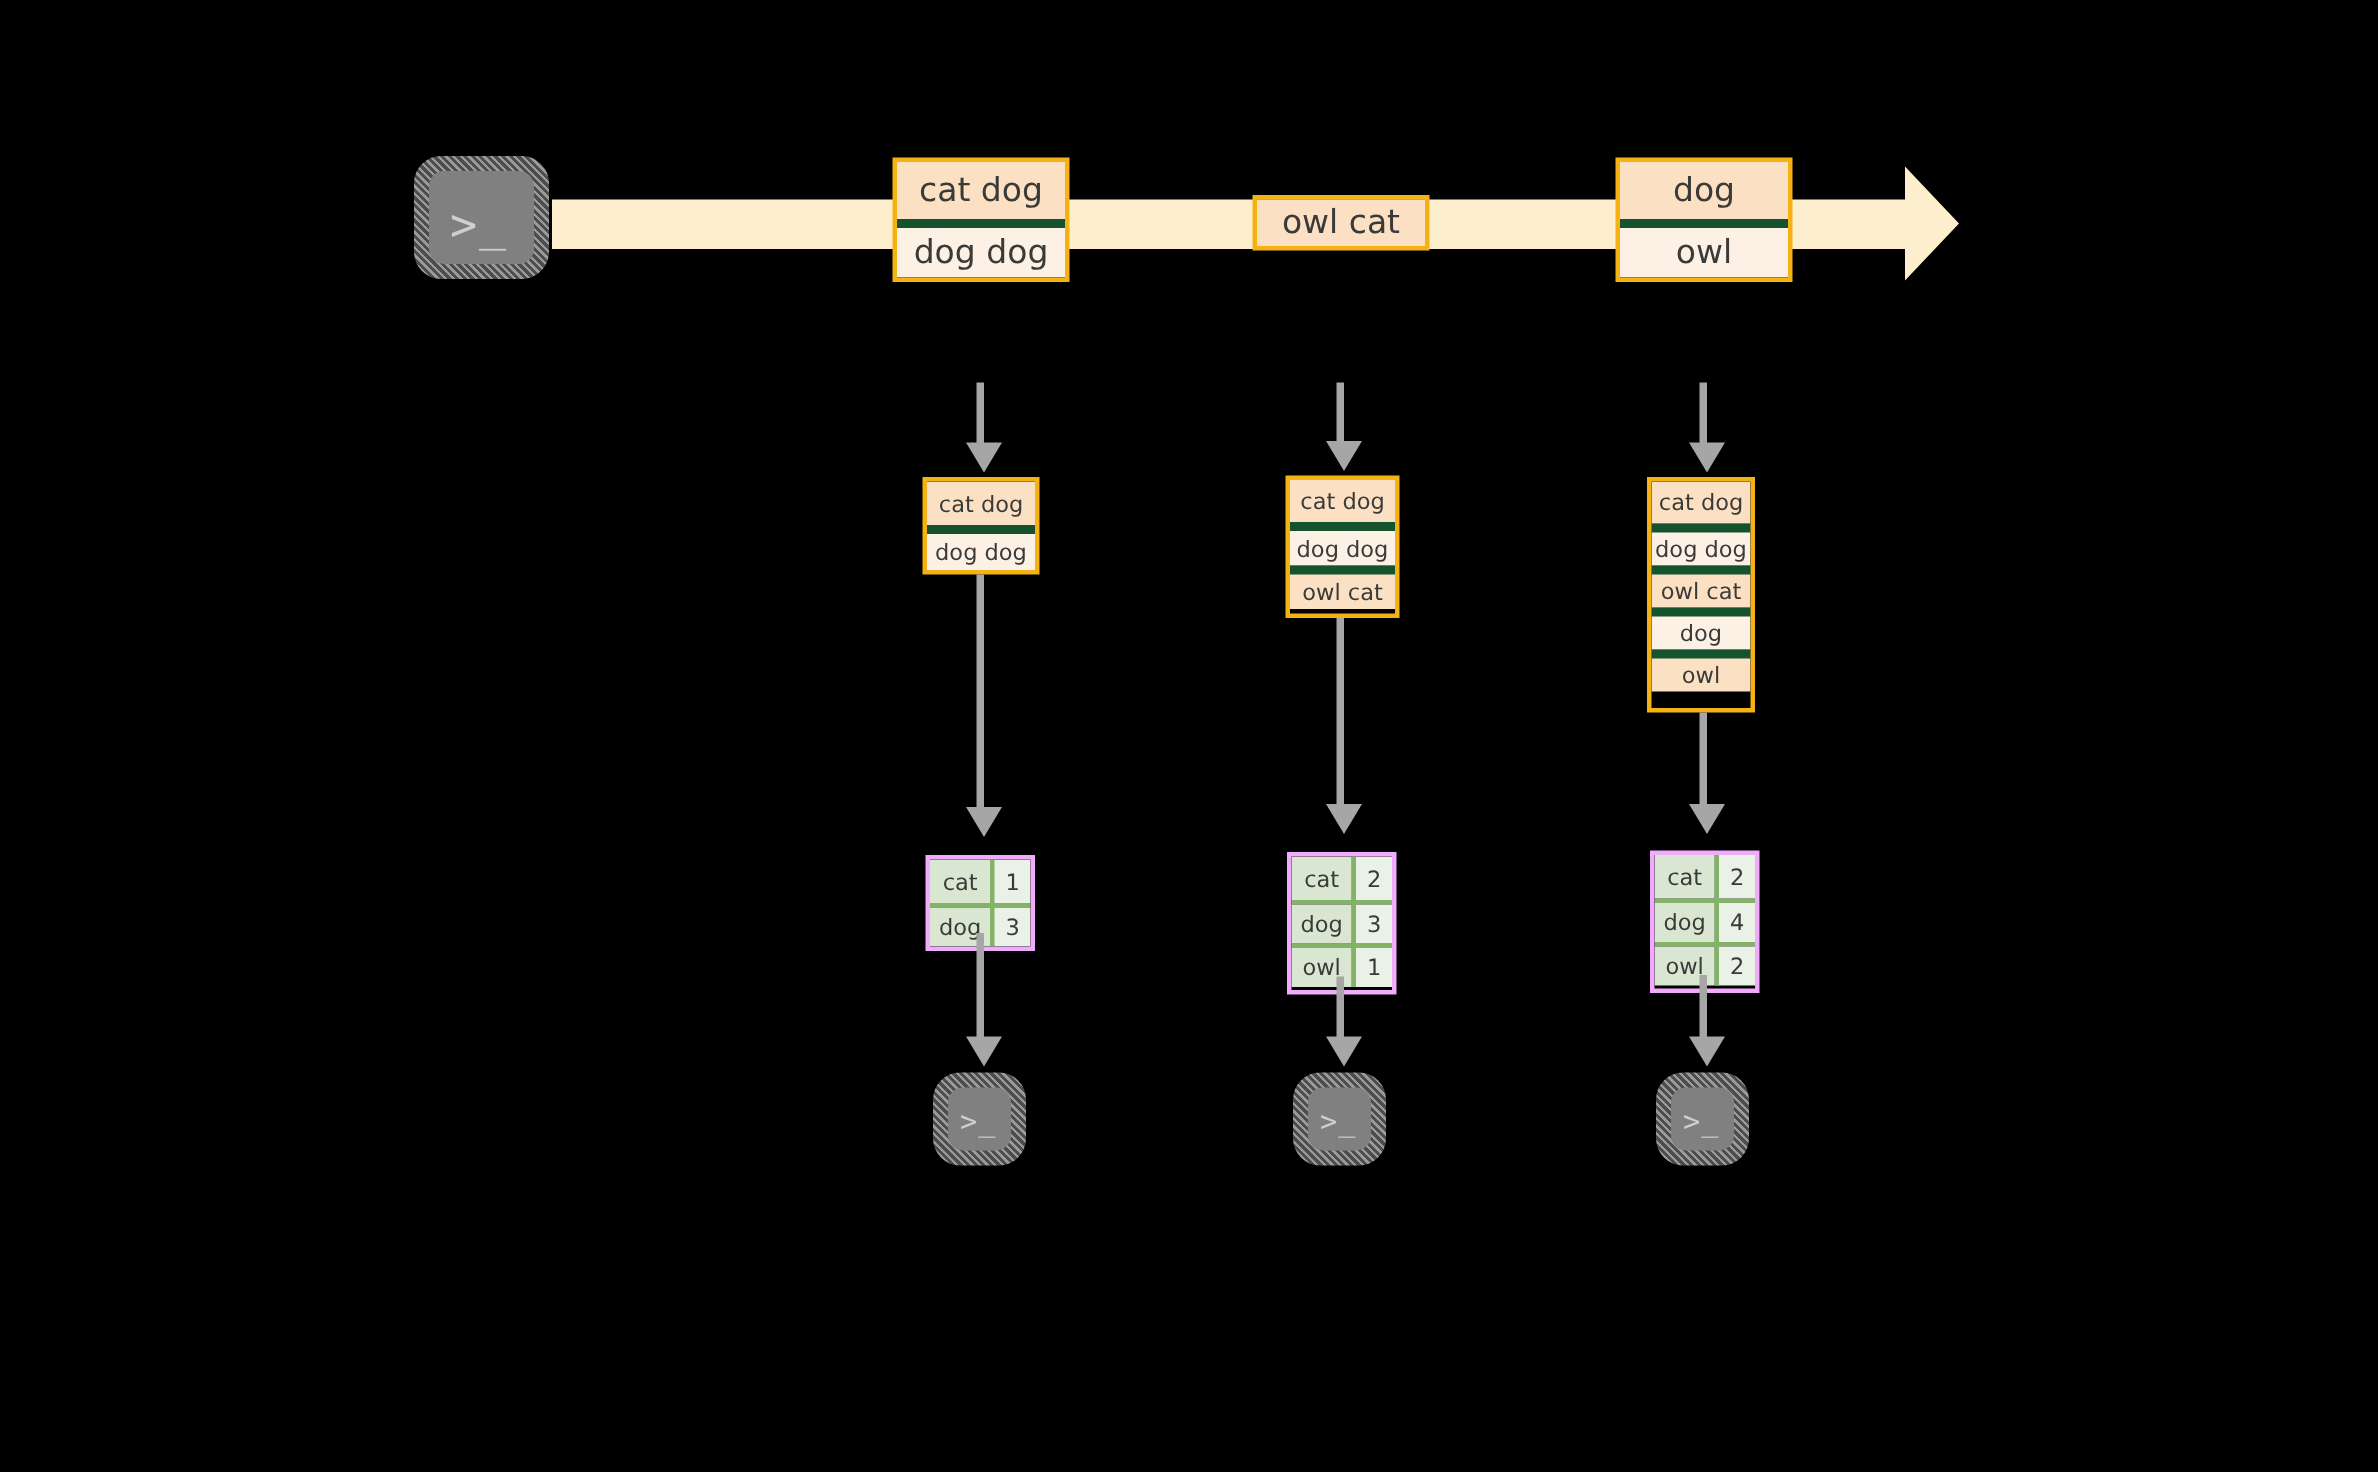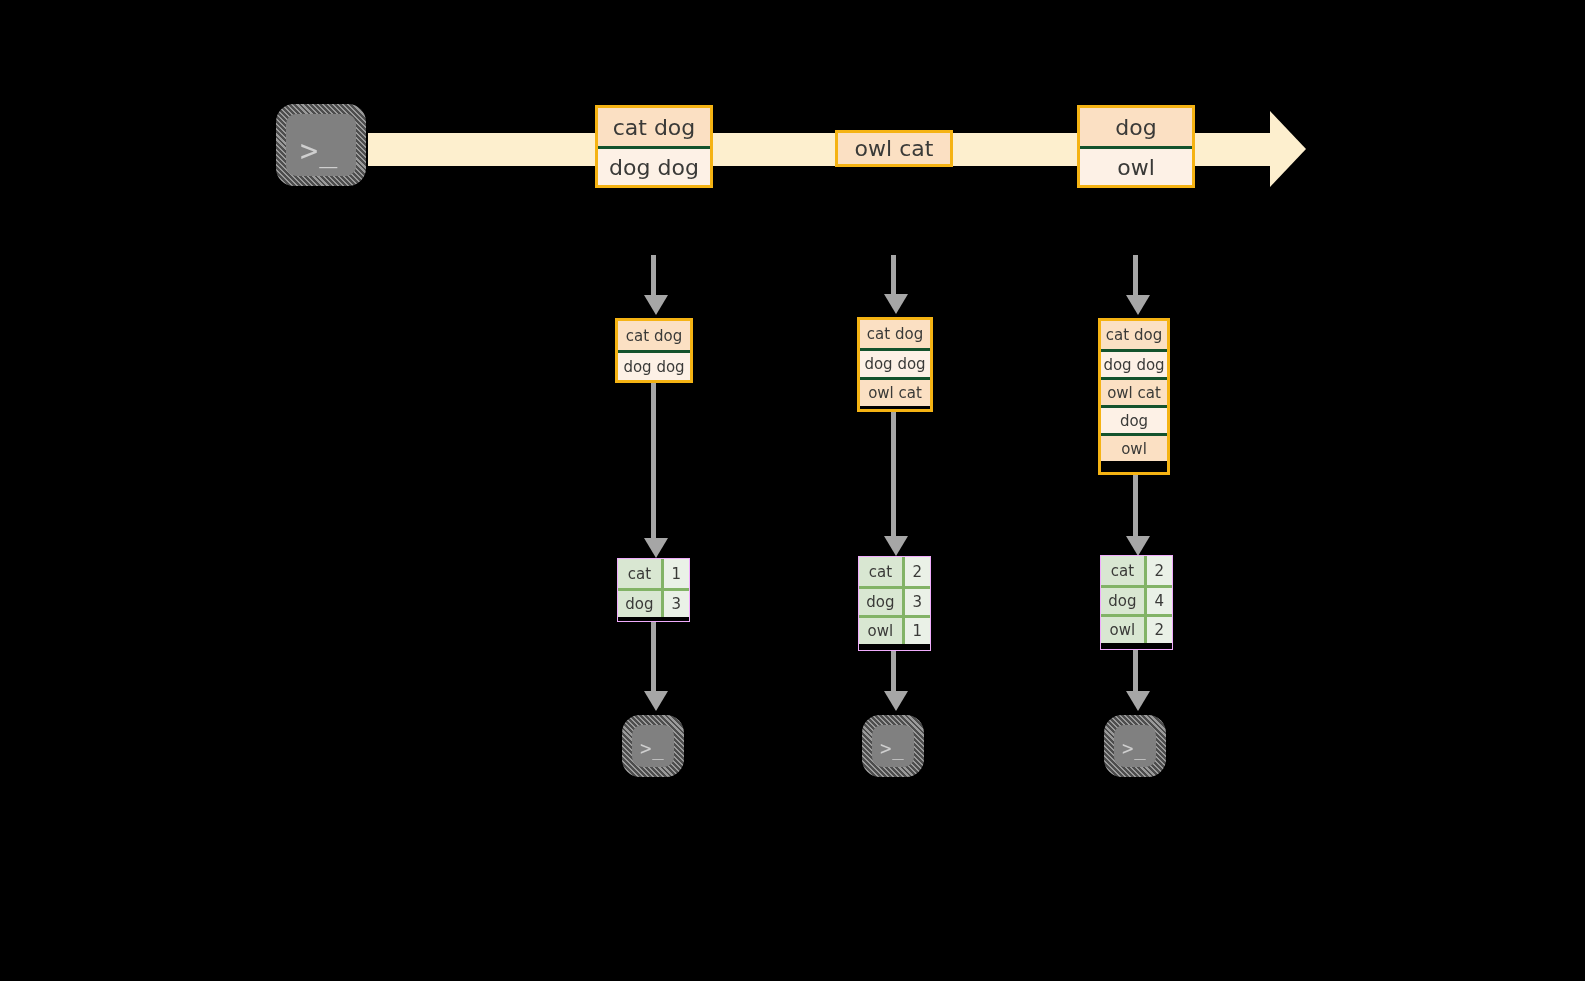--- a/index.html
+++ b/index.html
@@ -79,30 +79,31 @@
     overflow: hidden;
   }
   .evt .row {
     box-sizing: border-box;
     display: flex;
     align-items: center;
     justify-content: center;
     color: #3a3a38;
     white-space: nowrap;
   }
-  .evt .row + .row { border-top: 3px solid #14532d; }
+  .evt .row + .row { border-top: 6px solid #14532d; }
   .evt .row.dark  { background: #FBE0C3; }
   .evt .row.light { background: #FDF1E6; }
 
   
   .tbl {
     position: absolute;
     box-sizing: border-box;
-    border: 1px solid #f0abfc;
+    border: 3px solid #f0abfc;
     overflow: hidden;
+    margin-top: 12px;
   }
   .tbl .trow {
     display: flex;
     box-sizing: border-box;
   }
   .tbl .trow + .trow { border-top: 3px solid #82B366; }
   .tbl .cell {
     box-sizing: border-box;
     display: flex;
     align-items: center;

